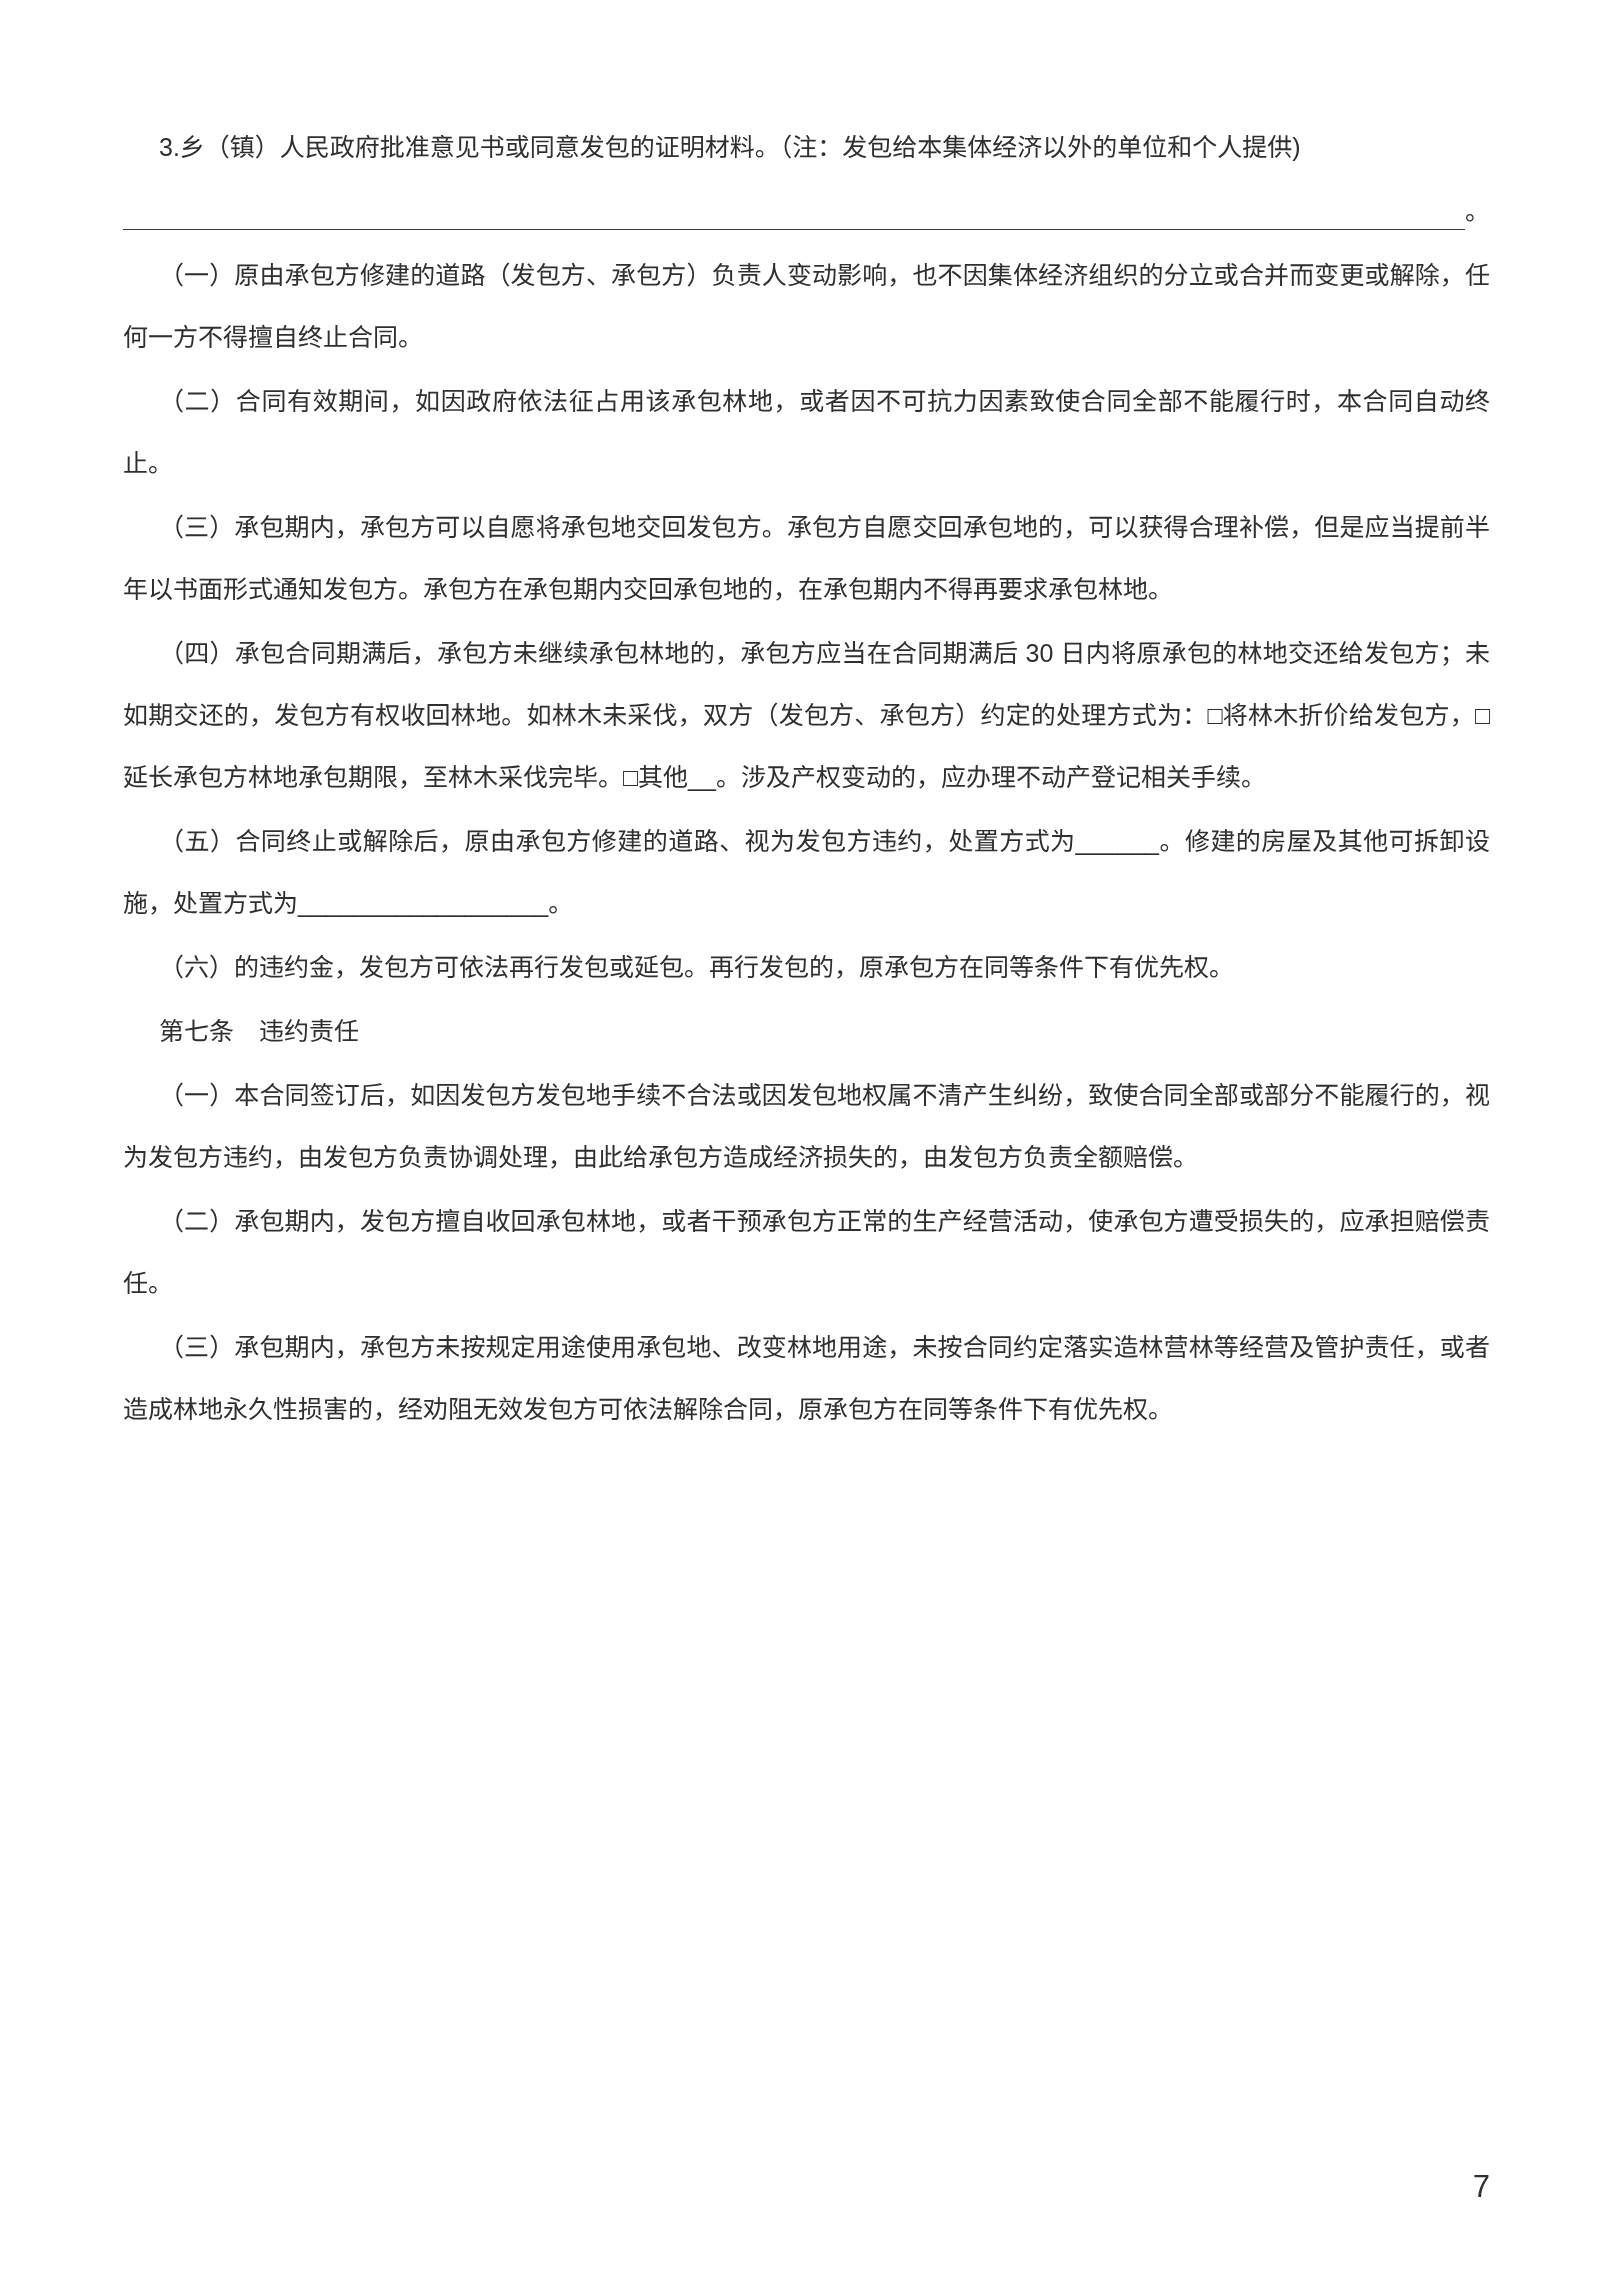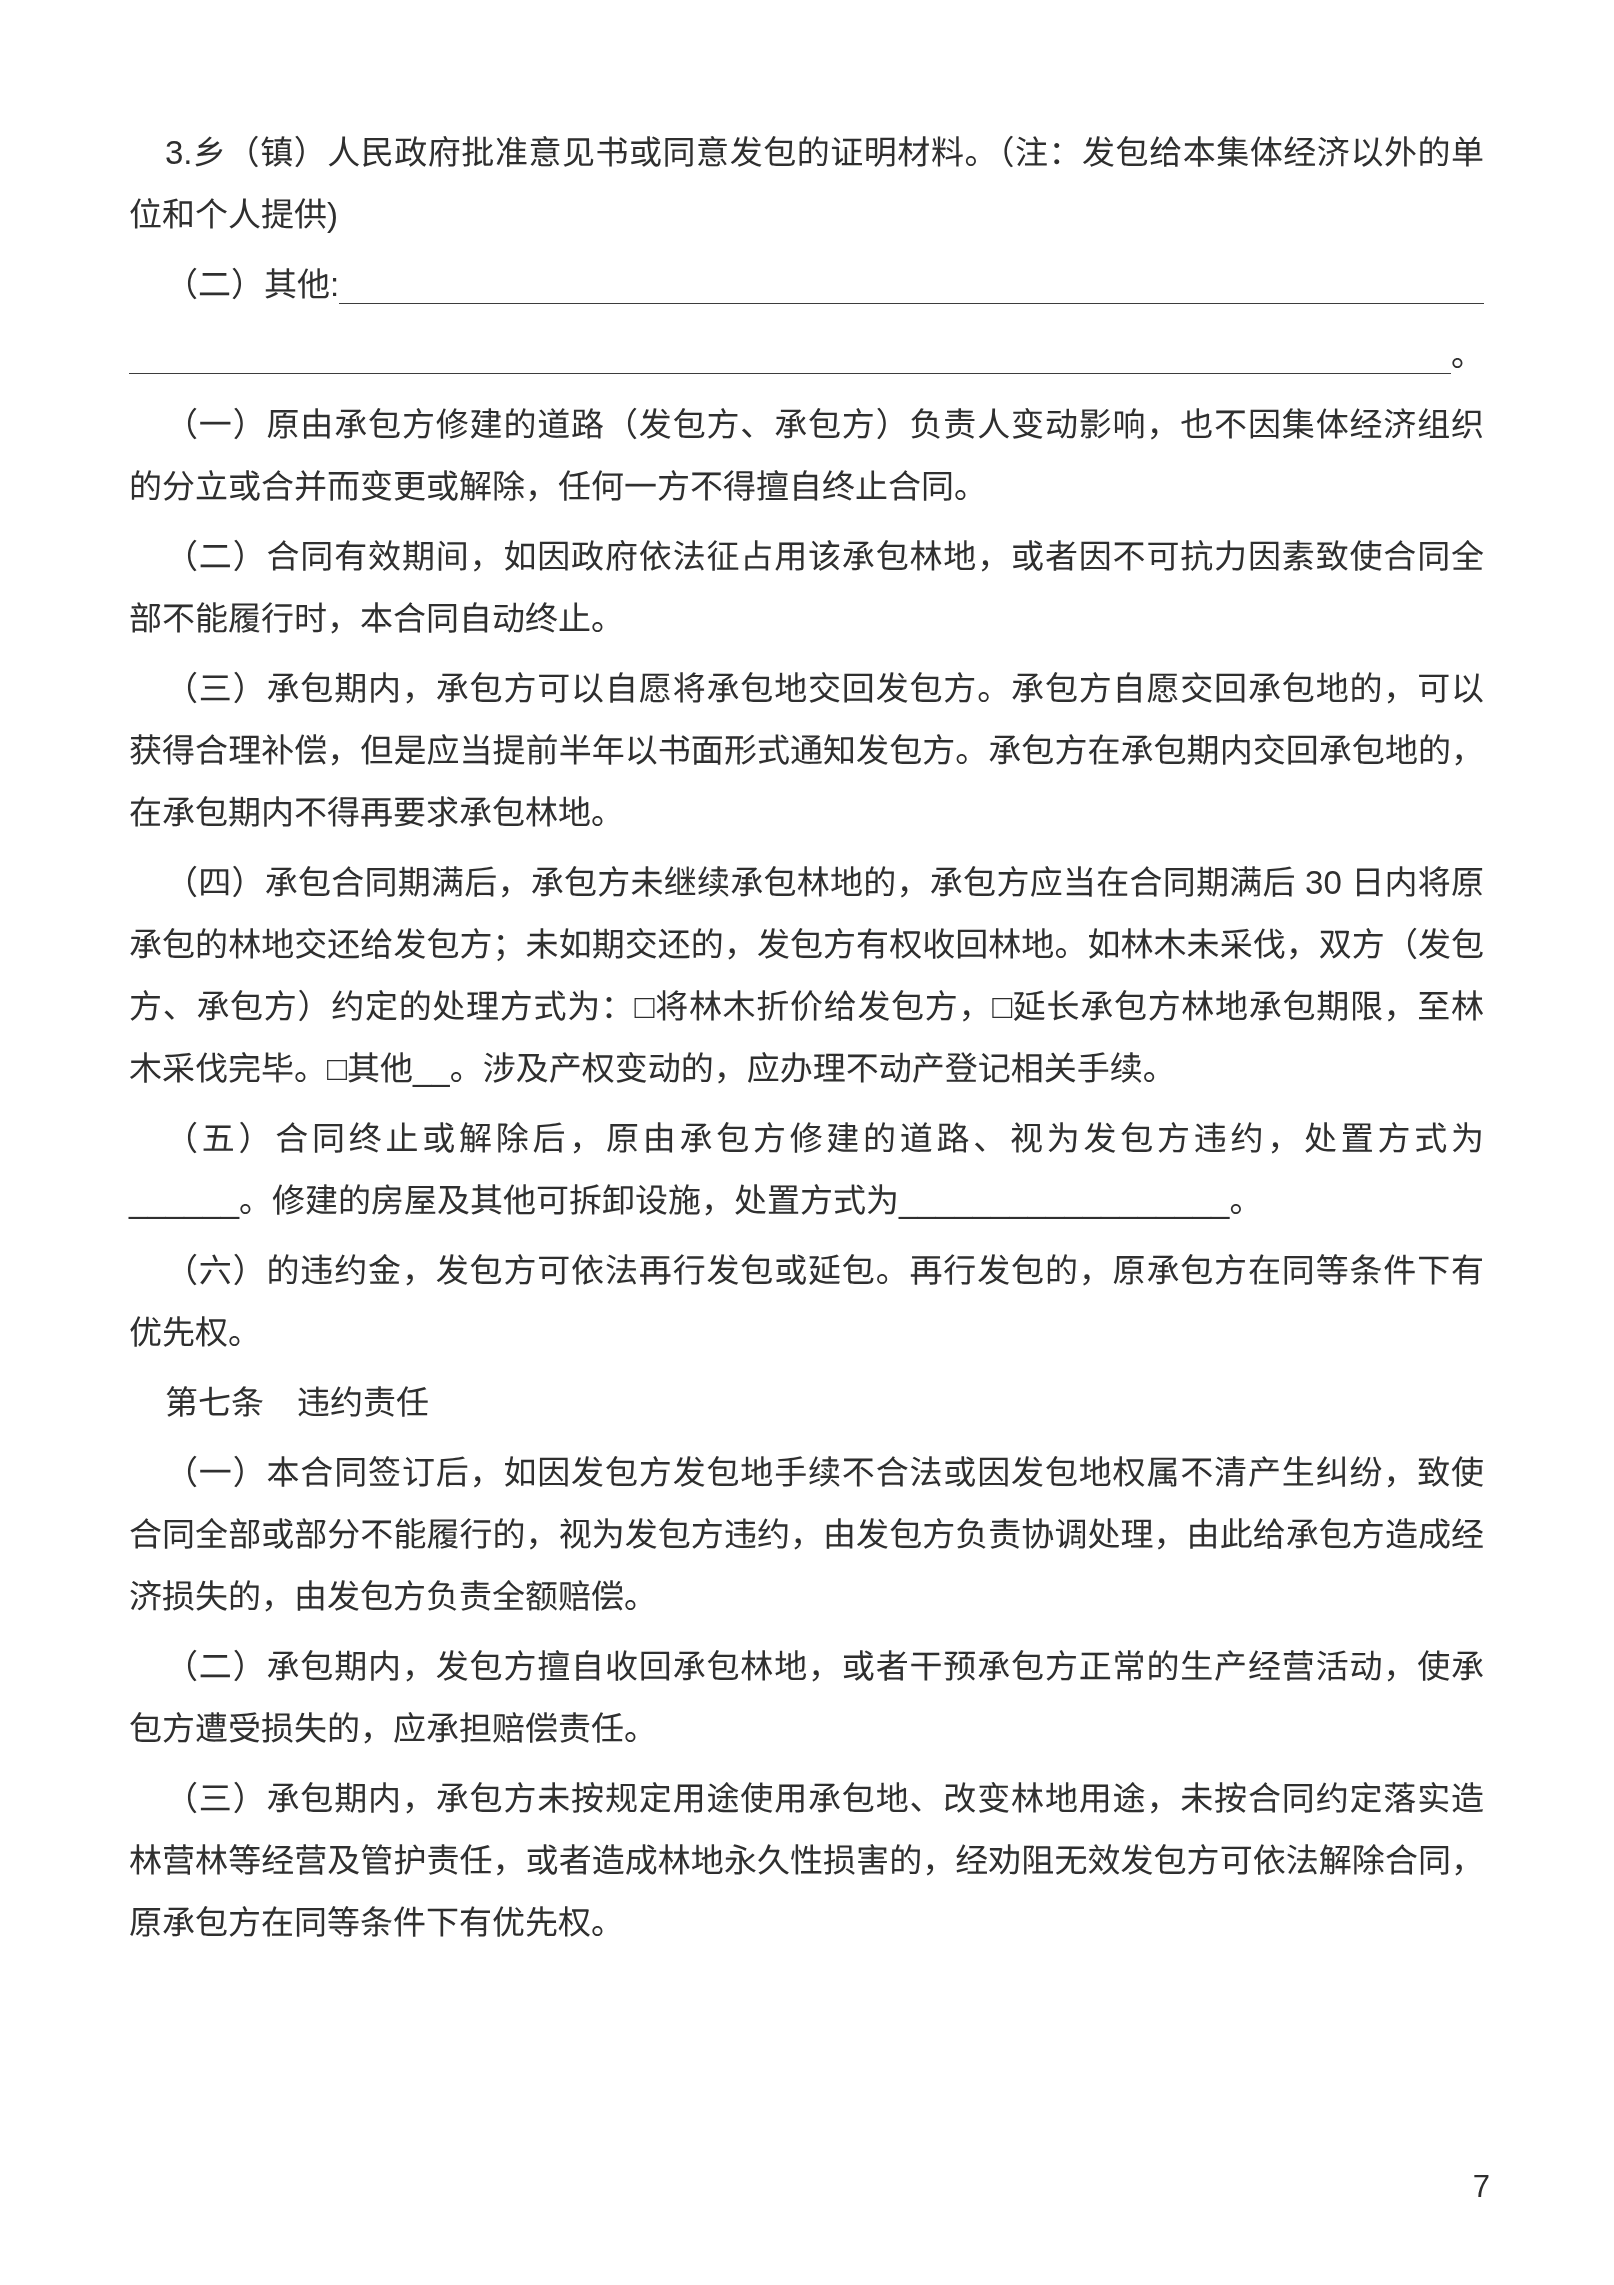--- a/index.html
+++ b/index.html
@@ -16,25 +16,25 @@
     font-family: "Liberation Sans", "DejaVu Sans", sans-serif;
     color: #2f2f2f;
   }
   .content {
     position: absolute;
     left: 121px;
     top: 114px;
     width: 1371px;
   }
   .para {
-    font-size: 33px;
+    font-size: 25px;
     line-height: 62px;
     text-align: justify;
     text-justify: inter-ideograph;
-    margin: 8px;
+    margin: 2px;
   }
   .para.indent {
     text-indent: 36px;
   }
   .para.flexline {
     display: flex;
     text-indent: 0;
   }
   .para.flexline.indent {
     padding-left: 36px;
@@ -64,24 +64,20 @@
     line-height: 31px;
     color: #2f2f2f;
   }
 </style>
 </head>
 <body>
 
 <div class="page">
   <div class="content">
       <div class="para indent">3.乡（镇）人民政府批准意见书或同意发包的证明材料。（注：发包给本集体经济以外的单位和个人提供)</div>
-      <div class="para indent flexline">
-        <span class="seg-text">（二）其他:</span>
-        <span class="blank"></span>
-      </div>
       <div class="para flexline">
         <span class="blank"></span>
         <span class="seg-text">。</span>
       </div>
       <div class="para indent">（一）原由承包方修建的道路（发包方、承包方）负责人变动影响，也不因集体经济组织的分立或合并而变更或解除，任何一方不得擅自终止合同。</div>
       <div class="para indent">（二）合同有效期间，如因政府依法征占用该承包林地，或者因不可抗力因素致使合同全部不能履行时，本合同自动终止。</div>
       <div class="para indent">（三）承包期内，承包方可以自愿将承包地交回发包方。承包方自愿交回承包地的，可以获得合理补偿，但是应当提前半年以书面形式通知发包方。承包方在承包期内交回承包地的，在承包期内不得再要求承包林地。</div>
       <div class="para indent">（四）承包合同期满后，承包方未继续承包林地的，承包方应当在合同期满后 30 日内将原承包的林地交还给发包方；未如期交还的，发包方有权收回林地。如林木未采伐，双方（发包方、承包方）约定的处理方式为：□将林木折价给发包方，□延长承包方林地承包期限，至林木采伐完毕。□其他__。涉及产权变动的，应办理不动产登记相关手续。</div>
       <div class="para indent">（五）合同终止或解除后，原由承包方修建的道路、视为发包方违约，处置方式为______。修建的房屋及其他可拆卸设施，处置方式为__________________。</div>
       <div class="para indent">（六）的违约金，发包方可依法再行发包或延包。再行发包的，原承包方在同等条件下有优先权。</div>

